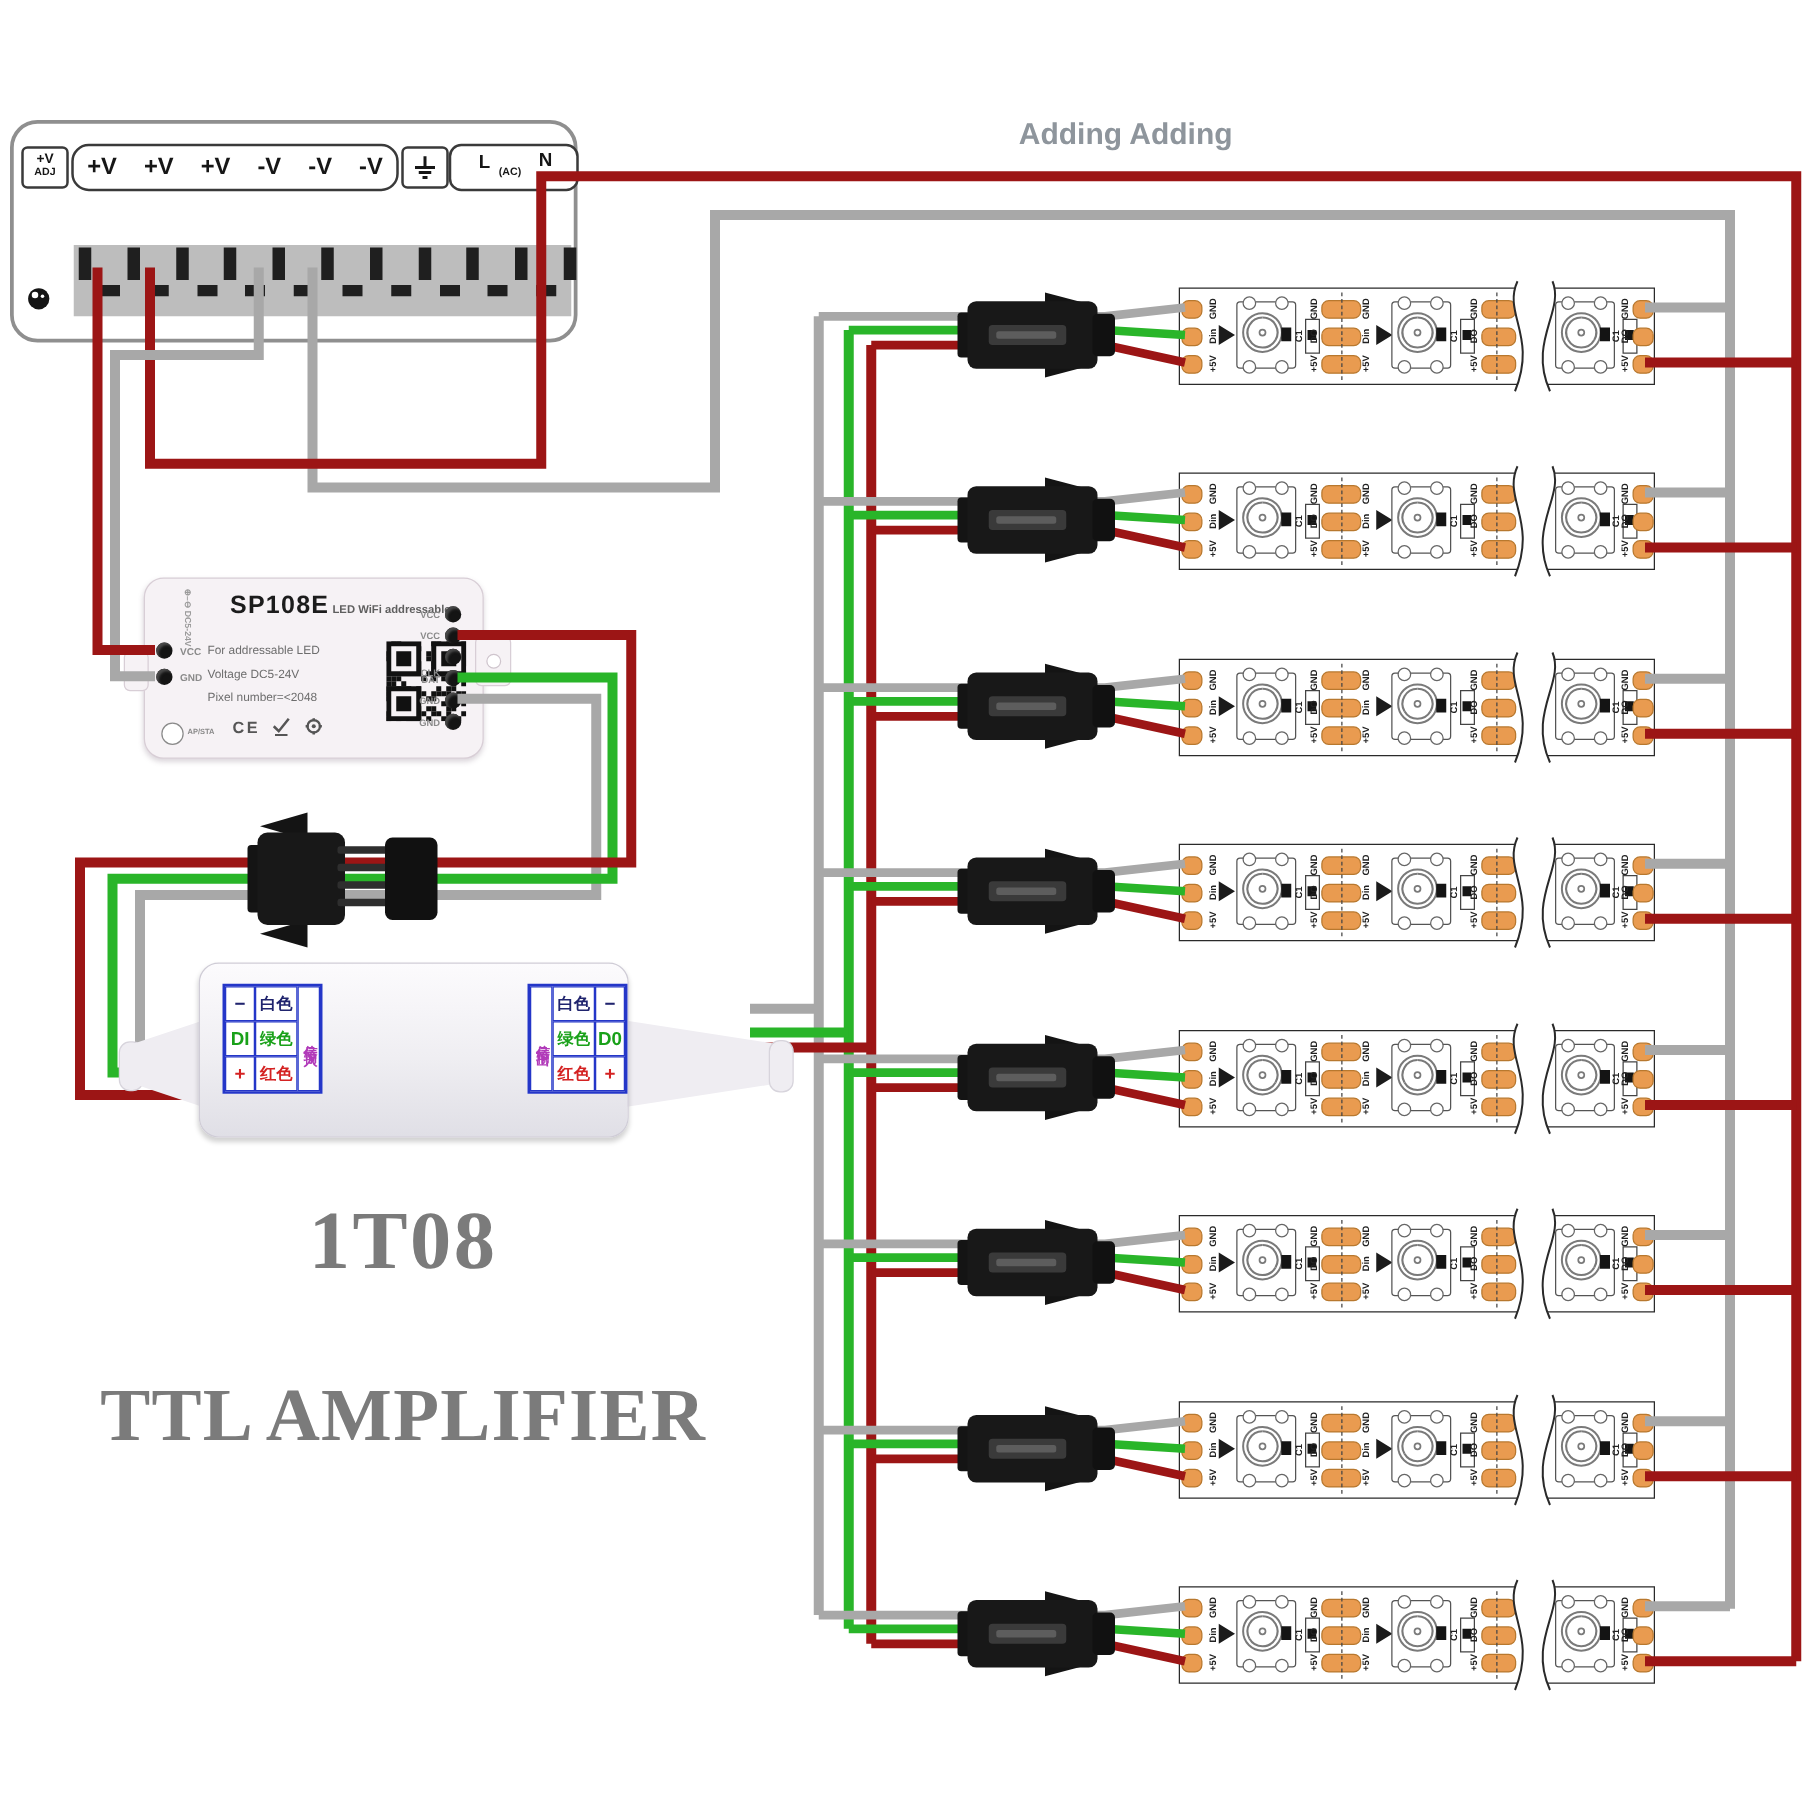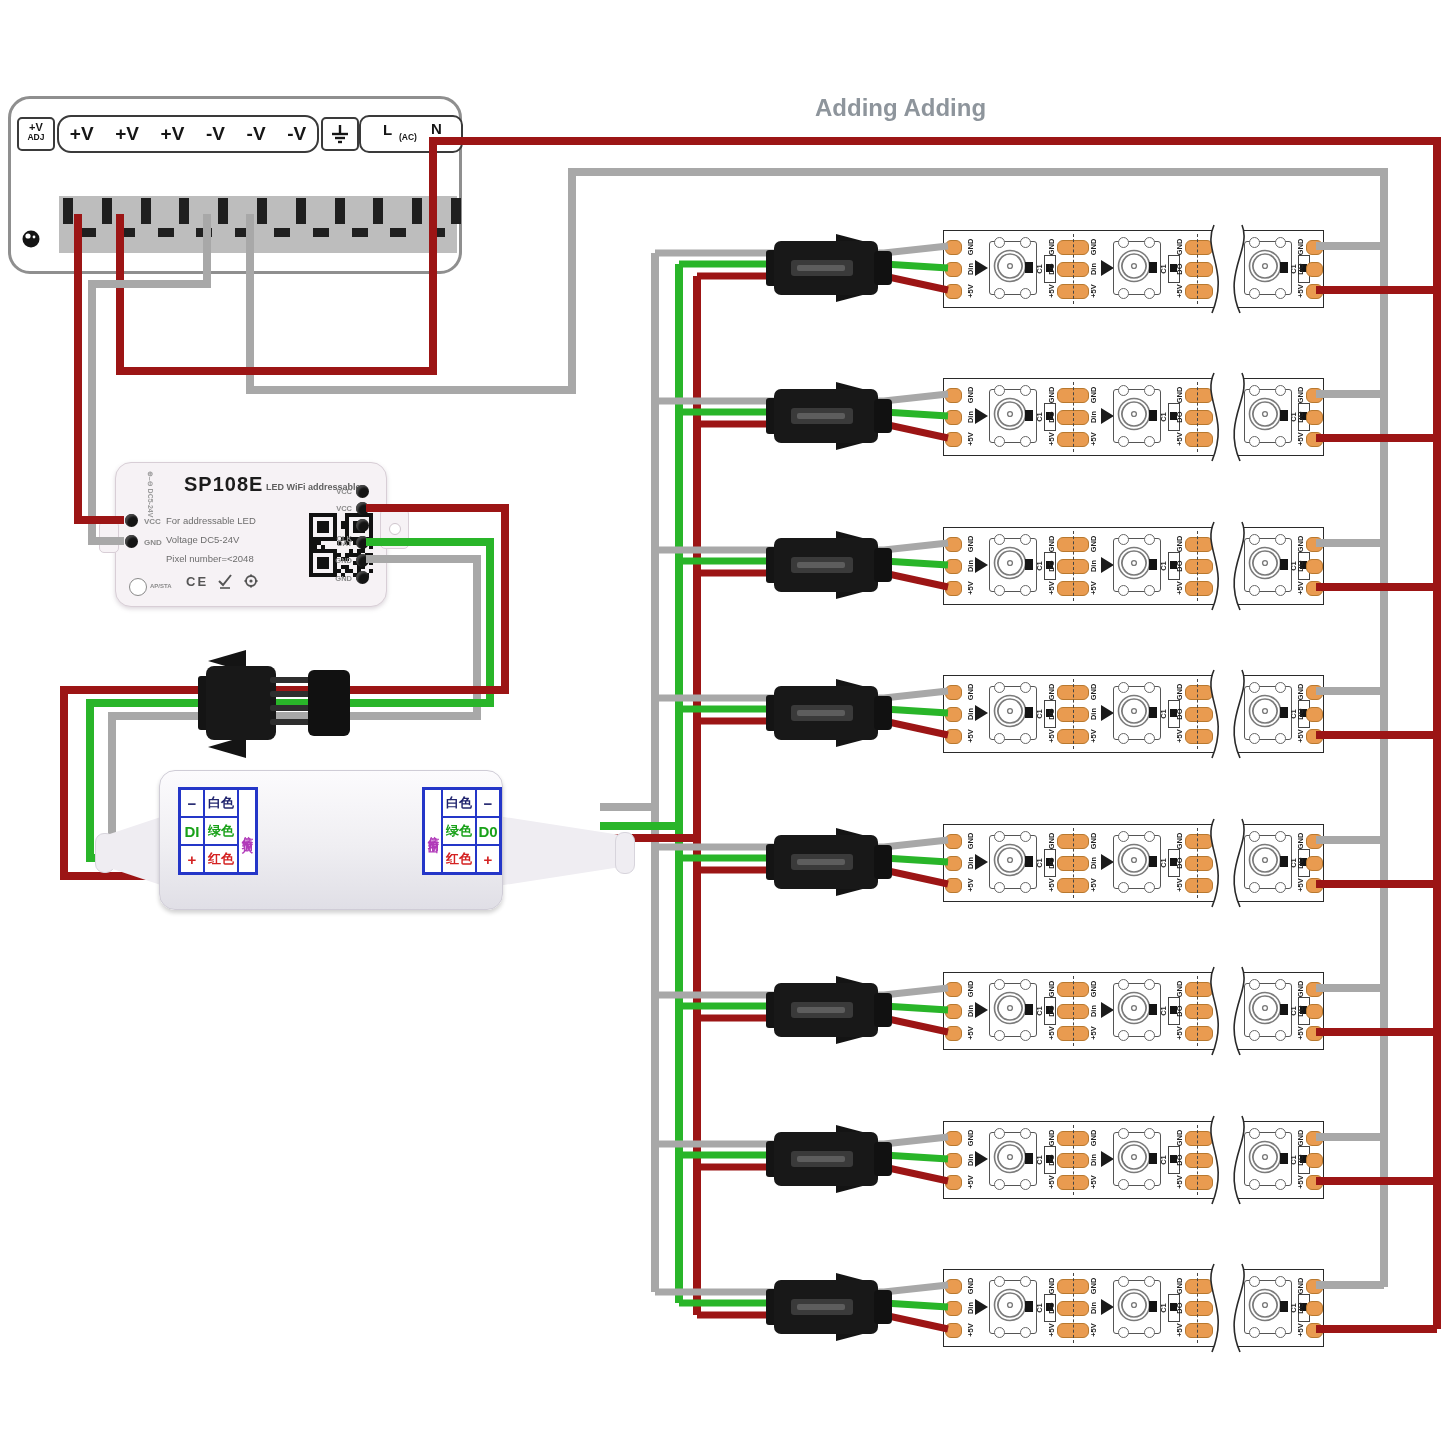--- a/index.html
+++ b/index.html
@@ -64,20 +64,22 @@
   
   #wires{position:absolute;left:0;top:0;z-index:2;}
   .z1{z-index:1;}
 </style>
 </head>
 <body>
 
 <div id="stage">
 
   <div id="voltage-adding" class="nosel">Adding Adding</div>
+  <div id="model-text" class="bigtext nosel">1T08</div>
+  <div id="title-text" class="bigtext nosel">TTL AMPLIFIER</div>
 
   <div id="psu" class="abs z1">
     <div class="psu-box" style="left:6px;top:18px;width:34px;height:30px;border-radius:5px;text-align:center;line-height:1;">
       <div style="font-size:11px;margin-top:3px;">+V</div>
       <div style="font-size:8.5px;">ADJ</div>
     </div>
     <div class="psu-box psu-dc" id="psu-dc-labels" style="left:46px;top:16px;width:258px;height:34px;border-radius:14px;">
         <div style="font-size: 19px; font-weight: bold;">+V</div>
         <div style="font-size: 19px; font-weight: bold;">+V</div>
         <div style="font-size: 19px; font-weight: bold;">+V</div>

